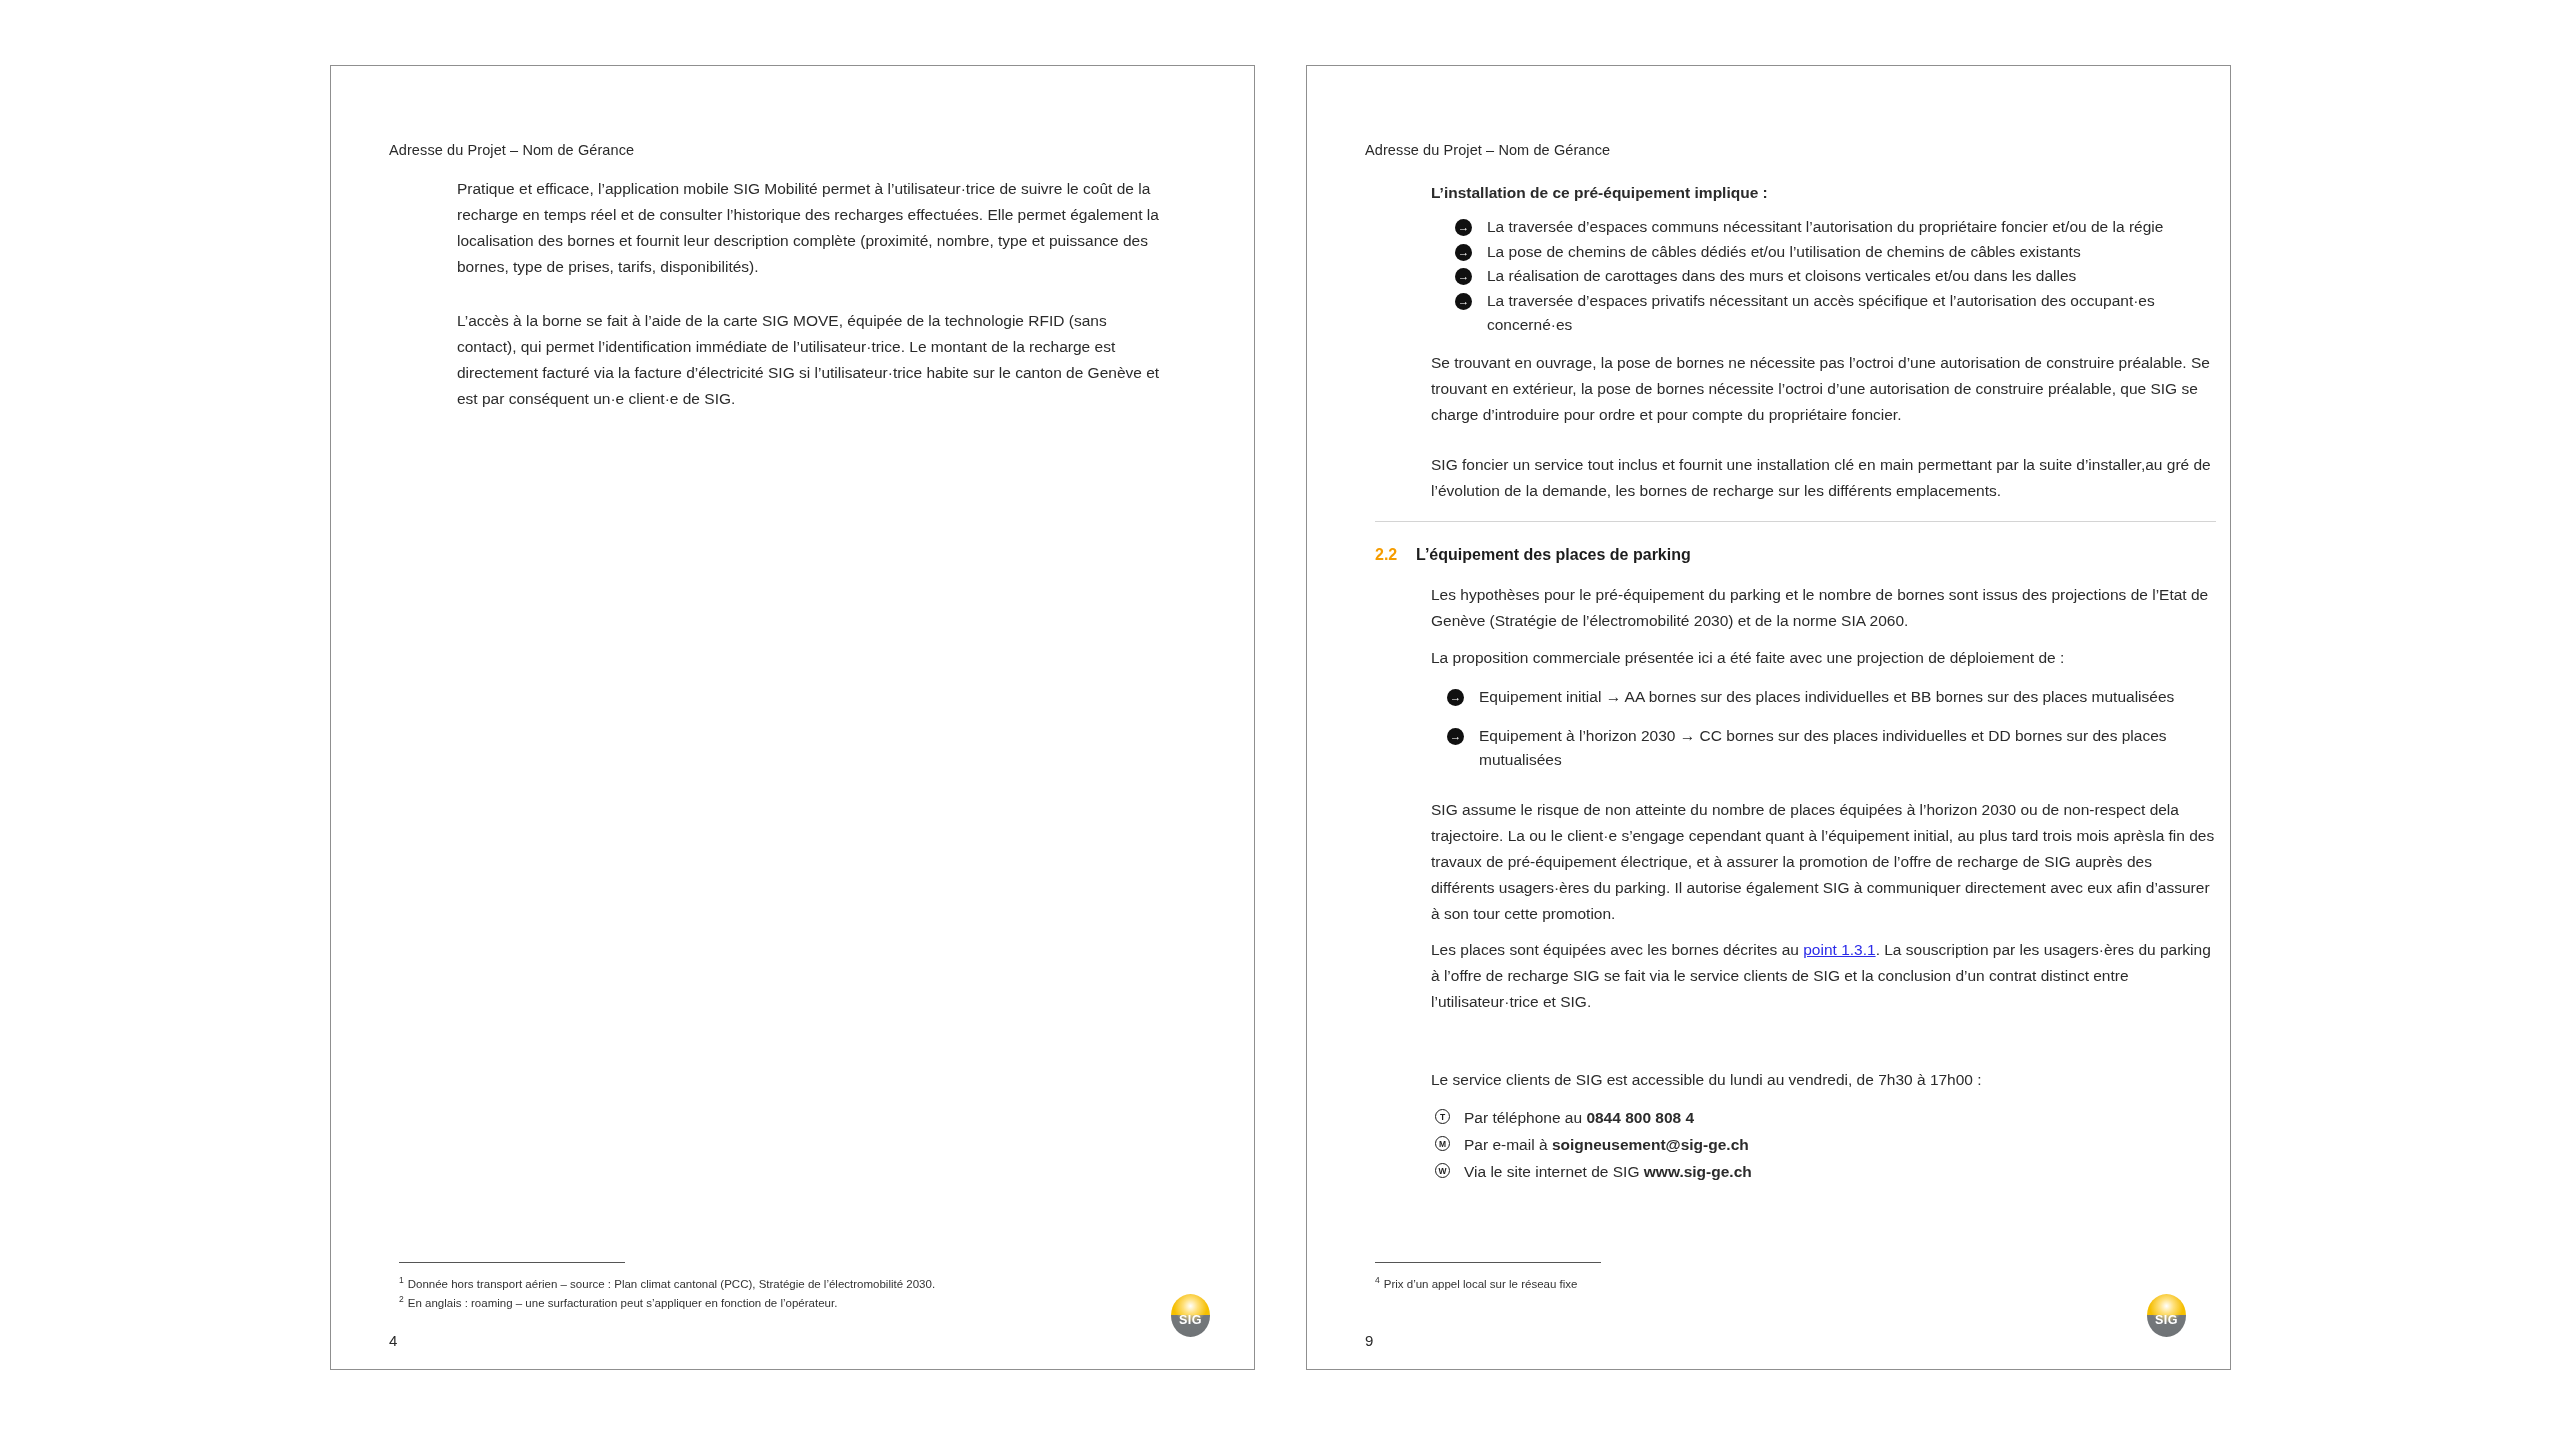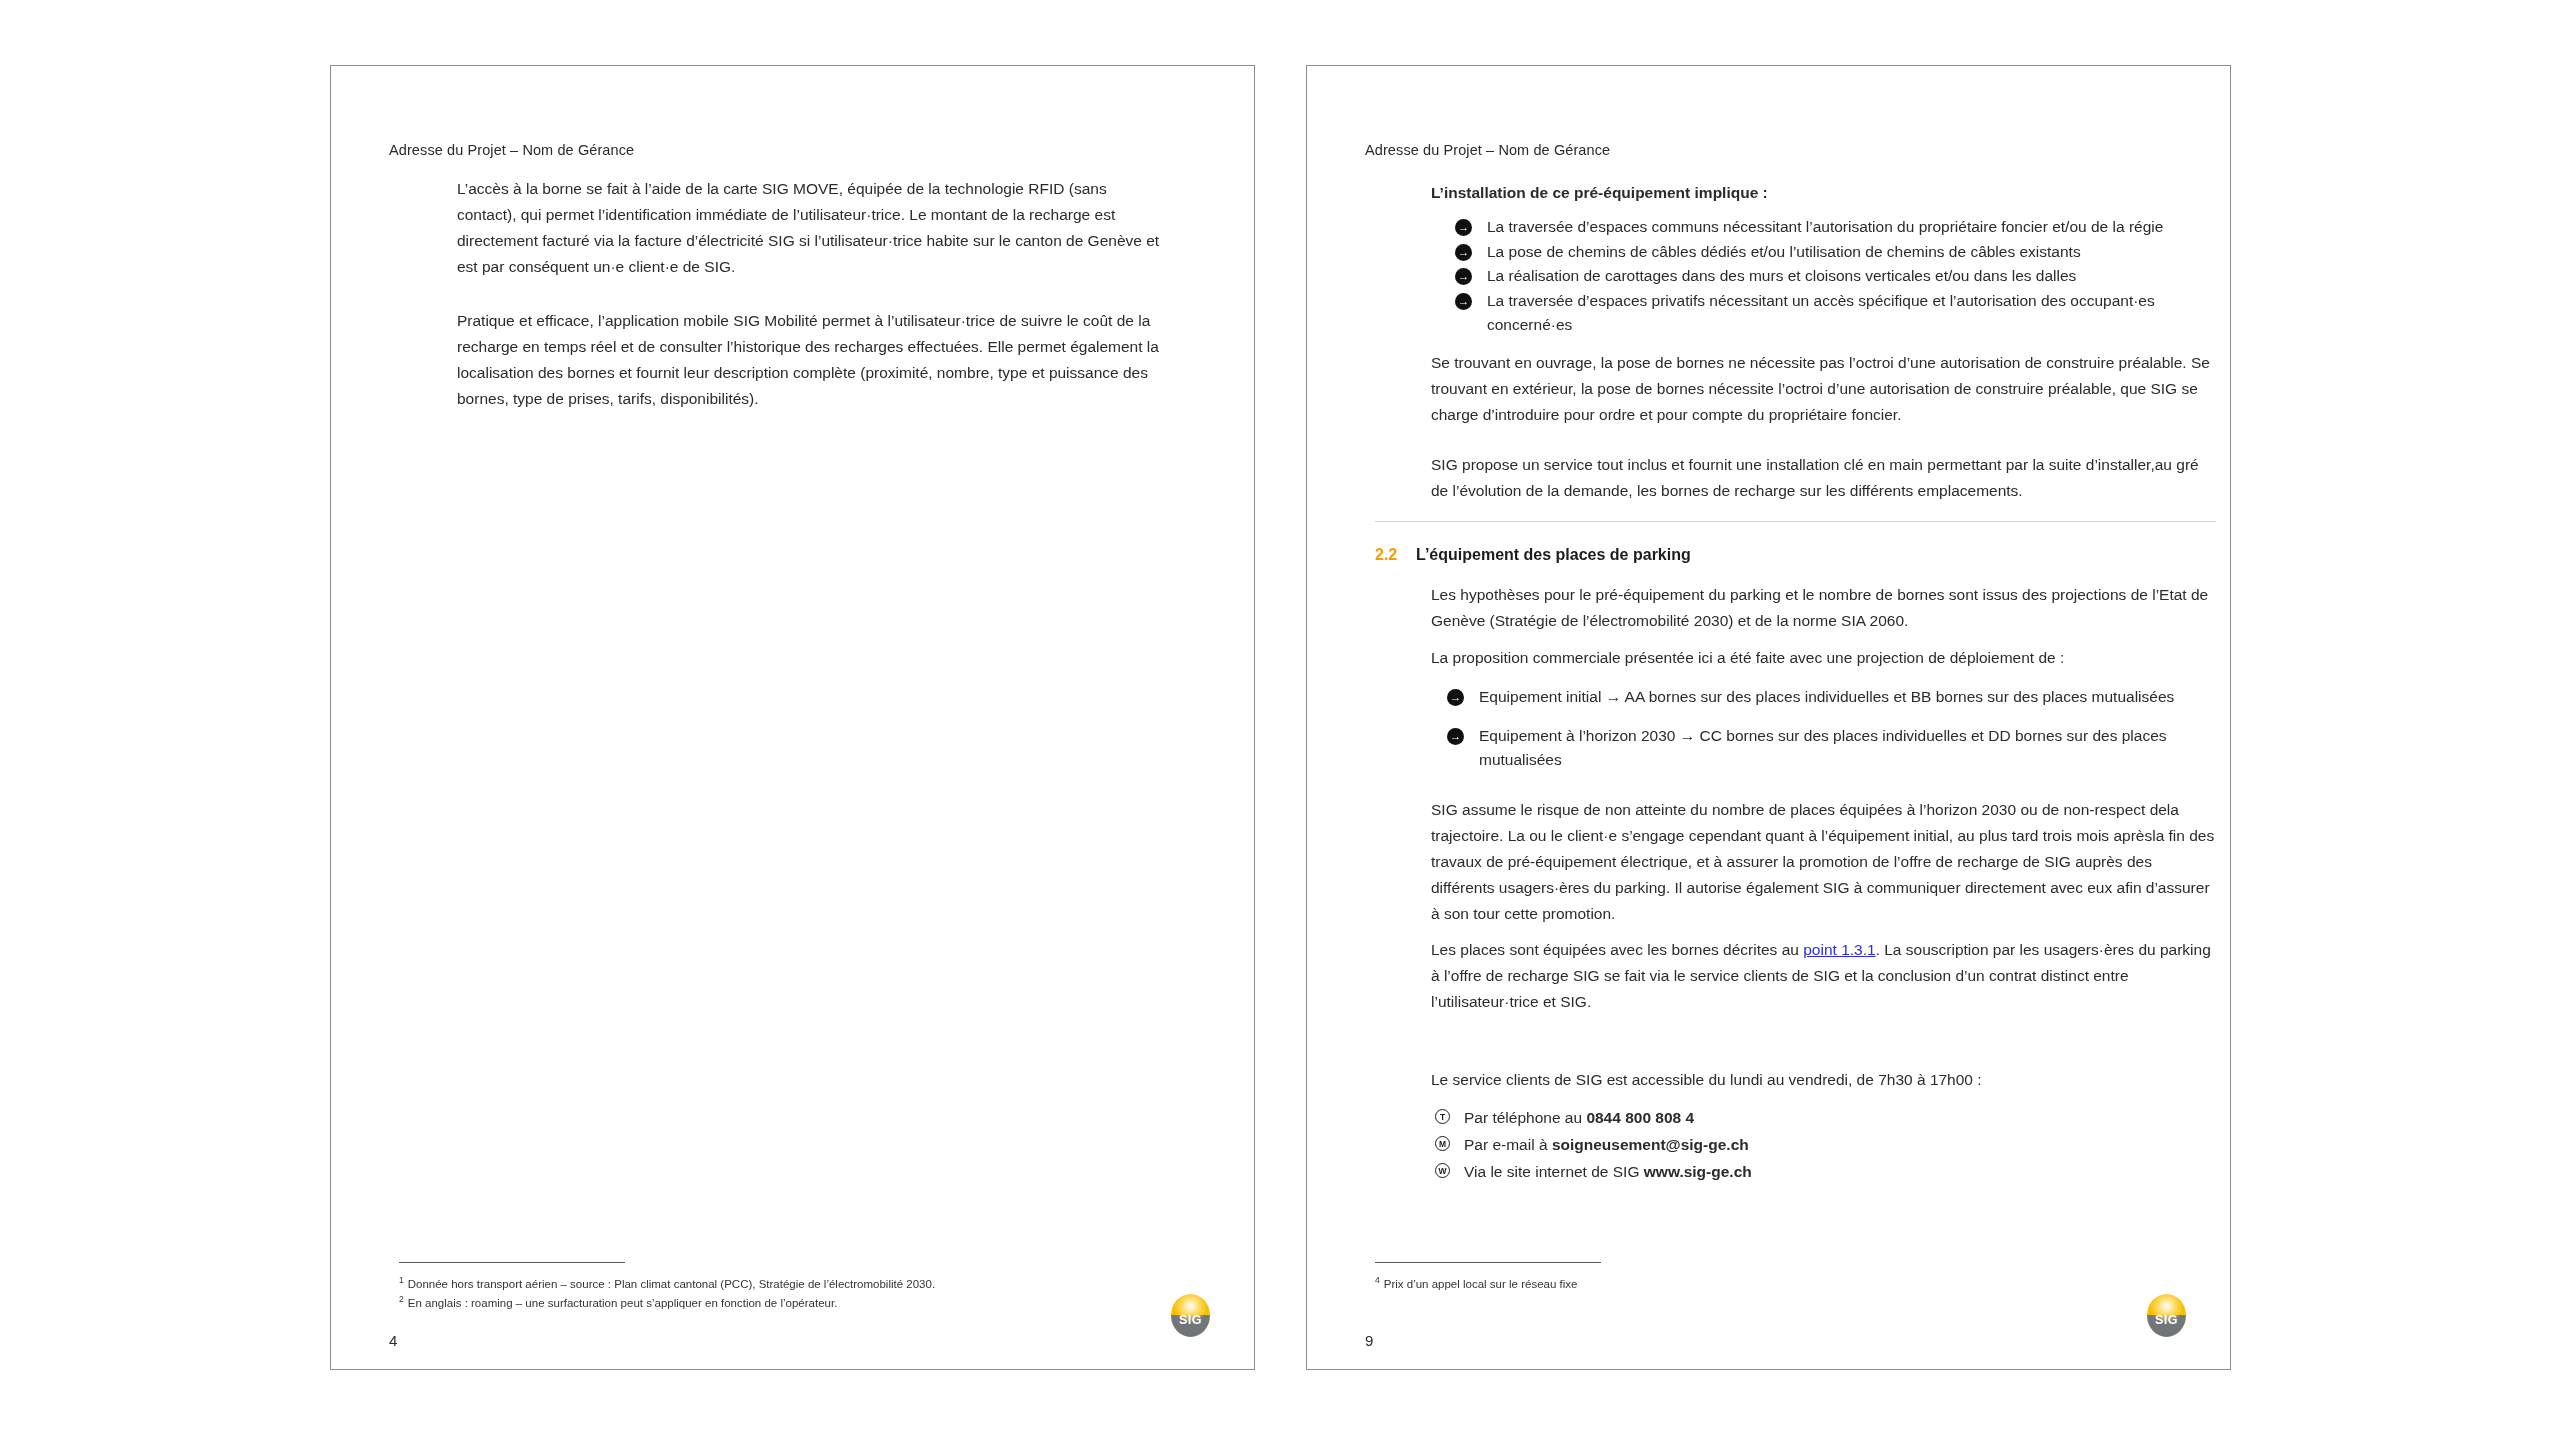--- a/index.html
+++ b/index.html
@@ -94,22 +94,22 @@
 </style>
 </head>
 <body>
 
 <div class="canvas">
 
   <div class="page page-left">
     <div class="page-header">Adresse du Projet – Nom de Gérance</div>
 
     <div class="body-left">
+      <p>Pratique et efficace, l’application mobile SIG Mobilité permet à l’utilisateur·trice de suivre le coût de la recharge en temps réel et de consulter l’historique des recharges effectuées. Elle permet également la localisation des bornes et fournit leur description complète (proximité, nombre, type et puissance des bornes, type de prises, tarifs, disponibilités).</p>
       <p>L’accès à la borne se fait à l’aide de la carte SIG MOVE, équipée de la technologie RFID (sans contact), qui permet l’identification immédiate de l’utilisateur·trice. Le montant de la recharge est directement facturé via la facture d’électricité SIG si l’utilisateur·trice habite sur le canton de Genève et est par conséquent un·e client·e de SIG.</p>
-      <p>Pratique et efficace, l’application mobile SIG Mobilité permet à l’utilisateur·trice de suivre le coût de la recharge en temps réel et de consulter l’historique des recharges effectuées. Elle permet également la localisation des bornes et fournit leur description complète (proximité, nombre, type et puissance des bornes, type de prises, tarifs, disponibilités).</p>
     </div>
 
     <div class="footnotes">
       <div class="rule"></div>
       <div class="footnote"><sup>1</sup><span>Donnée hors transport aérien – source : Plan climat cantonal (PCC), Stratégie de l’électromobilité 2030.</span></div>
       <div class="footnote"><sup>2</sup><span>En anglais : roaming – une surfacturation peut s’appliquer en fonction de l’opérateur.</span></div>
     </div>
 
     <div class="page-num">4</div>
     <div class="sig-logo">
@@ -134,21 +134,21 @@
       <div class="bullet">
         <span class="bullet-icon">→</span>
         <span class="bullet-text">La réalisation de carottages dans des murs et cloisons verticales et/ou dans les dalles</span>
       </div>
       <div class="bullet">
         <span class="bullet-icon">→</span>
         <span class="bullet-text">La traversée d’espaces privatifs nécessitant un accès spécifique et l’autorisation des occupant·es concerné·es</span>
       </div>
 
       <p class="para-ouvrage">Se trouvant en ouvrage, la pose de bornes ne nécessite pas l’octroi d’une autorisation de construire préalable. Se trouvant en extérieur, la pose de bornes nécessite l’octroi d’une autorisation de construire préalable, que SIG se charge d’introduire pour ordre et pour compte du propriétaire foncier.</p>
-      <p class="para-service">SIG propose un service tout inclus et fournit une installation clé en main permettant par la suite d’installer,au gré de l’évolution de la demande, les bornes de recharge sur les différents emplacements.</p>
+      <p class="para-service">SIG foncier un service tout inclus et fournit une installation clé en main permettant par la suite d’installer,au gré de l’évolution de la demande, les bornes de recharge sur les différents emplacements.</p>
     </div>
 
     <div class="section-divider"></div>
 
     <div class="body-right-b">
       <div class="section-heading">
         <span class="sec-num">2.2</span>
         <span>L’équipement des places de parking</span>
       </div>
 

